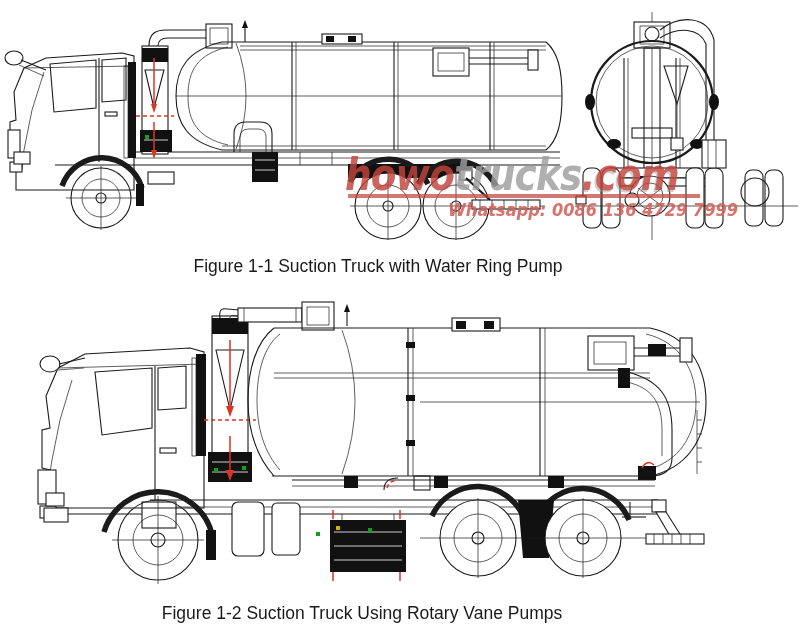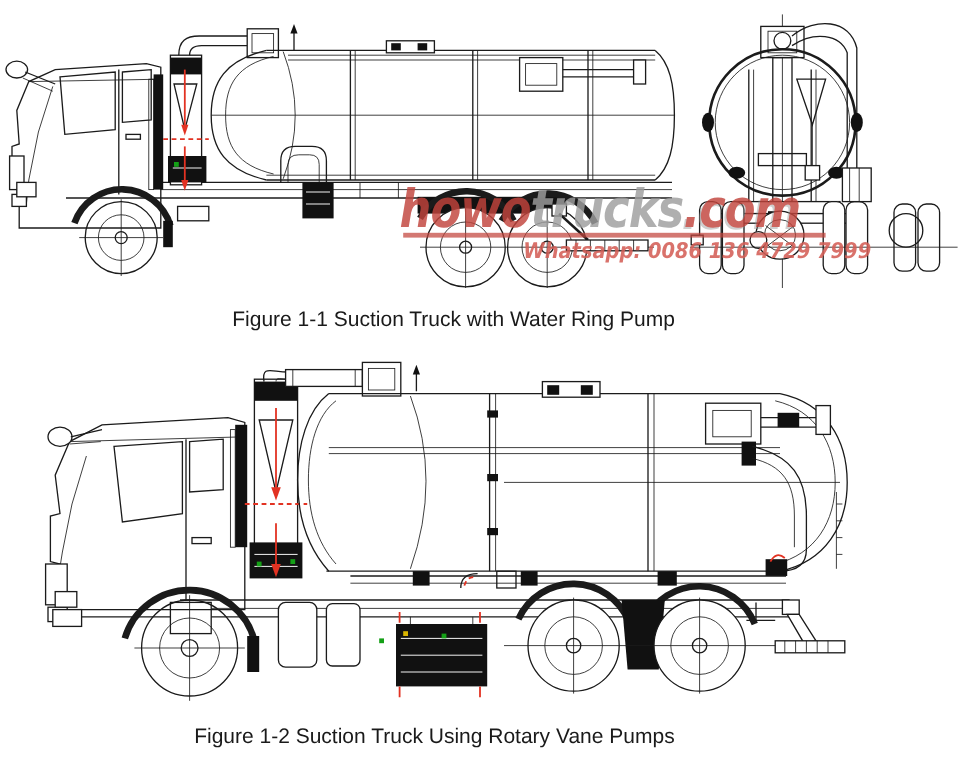--- a/index.html
+++ b/index.html
@@ -30,21 +30,21 @@
   .rf{fill:var(--accent-red);stroke:none;}
   .gn{fill:var(--marker-green);stroke:none;}
   .yl{fill:var(--marker-yellow);stroke:none;}
   .ws{fill:none;stroke:#ffffff;stroke-width:0.8;}
 
   .caption{position:absolute;width:800px;text-align:center;color:#1a1a1a;
            font-size:17.5px;letter-spacing:0;white-space:nowrap;}
   #caption1{top:256px;transform:translateX(-22px);}
   #caption2{top:603px;transform:translateX(-38px);}
 
-  .watermark{position:absolute;left:0;top:0;width:693px;height:639px;pointer-events:none;}
+  .watermark{position:absolute;left:12px;top:0;width:693px;height:639px;pointer-events:none;}
   .wm-main{position:absolute;left:333px;top:152px;font-family:"DejaVu Sans",sans-serif;
            font-weight:bold;font-style:italic;font-size:44px;line-height:1.05;
            letter-spacing:-1px;white-space:nowrap;opacity:.82;
            transform:scaleX(.85);transform-origin:left top;}
   .wm-red{color:var(--watermark-red);}
   .wm-gray{color:var(--watermark-gray);}
   .wm-tld{color:var(--watermark-red);text-shadow:-2px 2px 0 rgba(150,150,150,.55);}
   .wm-line{position:absolute;left:336px;top:194px;width:352px;height:3.5px;
            background:var(--watermark-red);opacity:.72;}
   .wm-sub{position:absolute;left:436px;top:199px;font-family:"DejaVu Sans",sans-serif;

